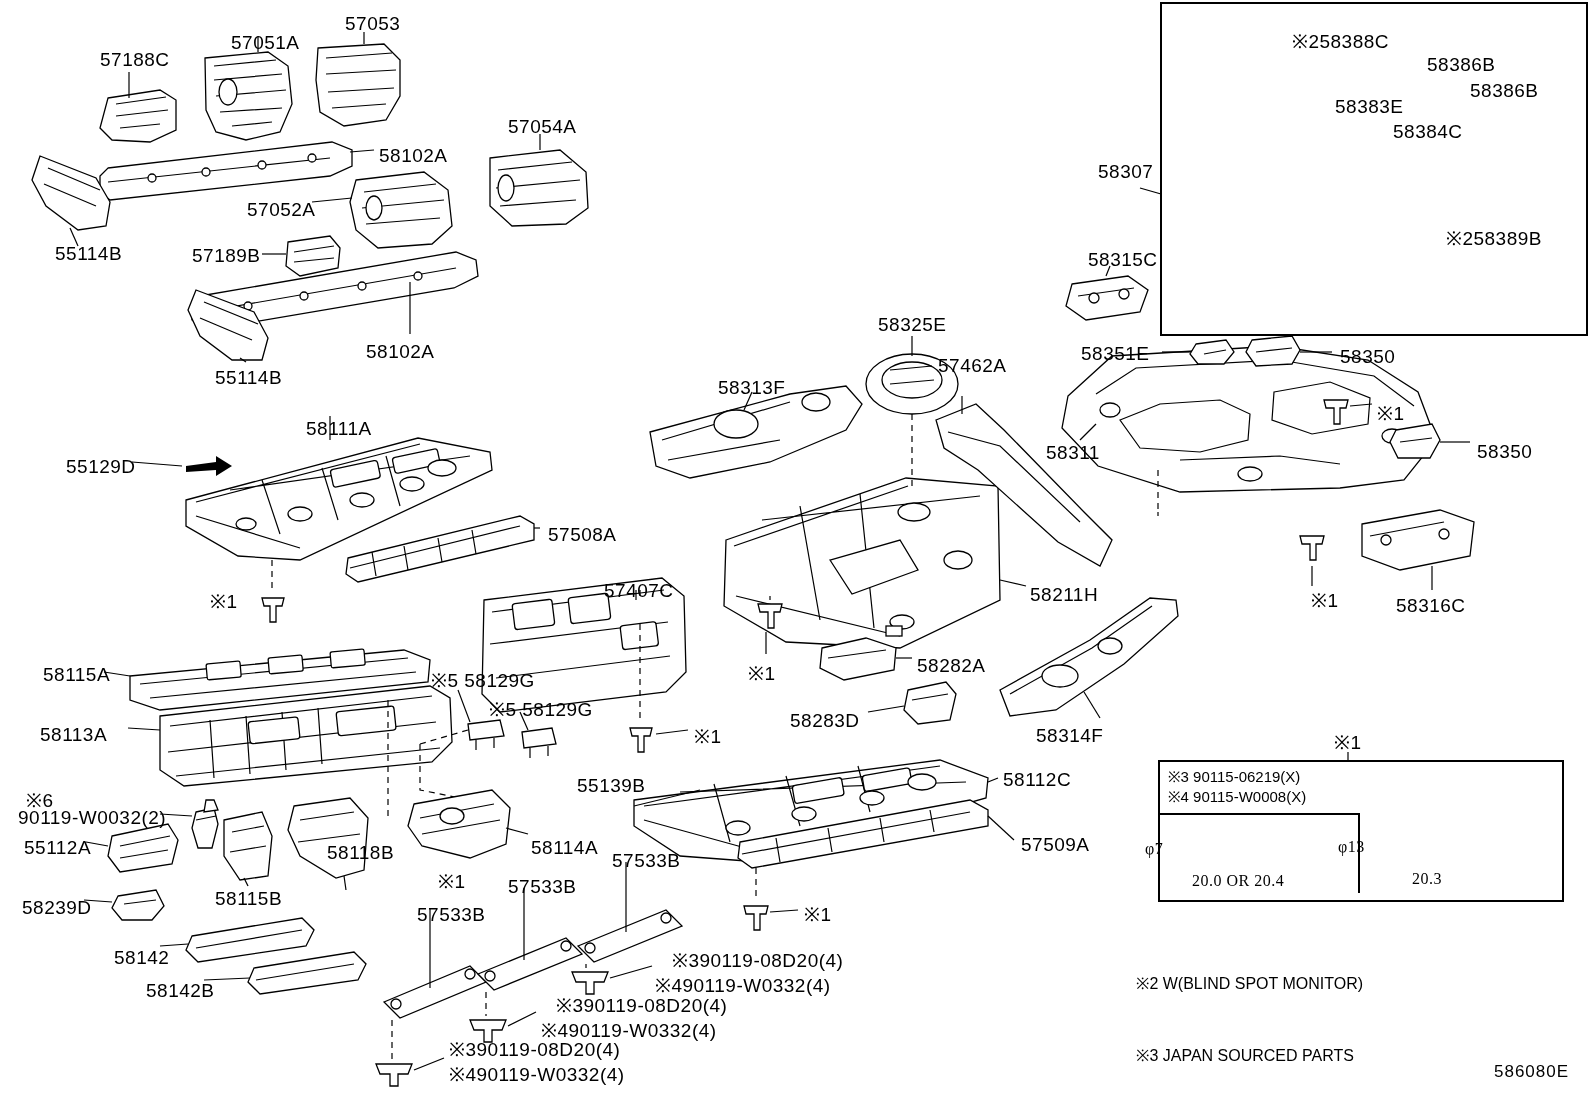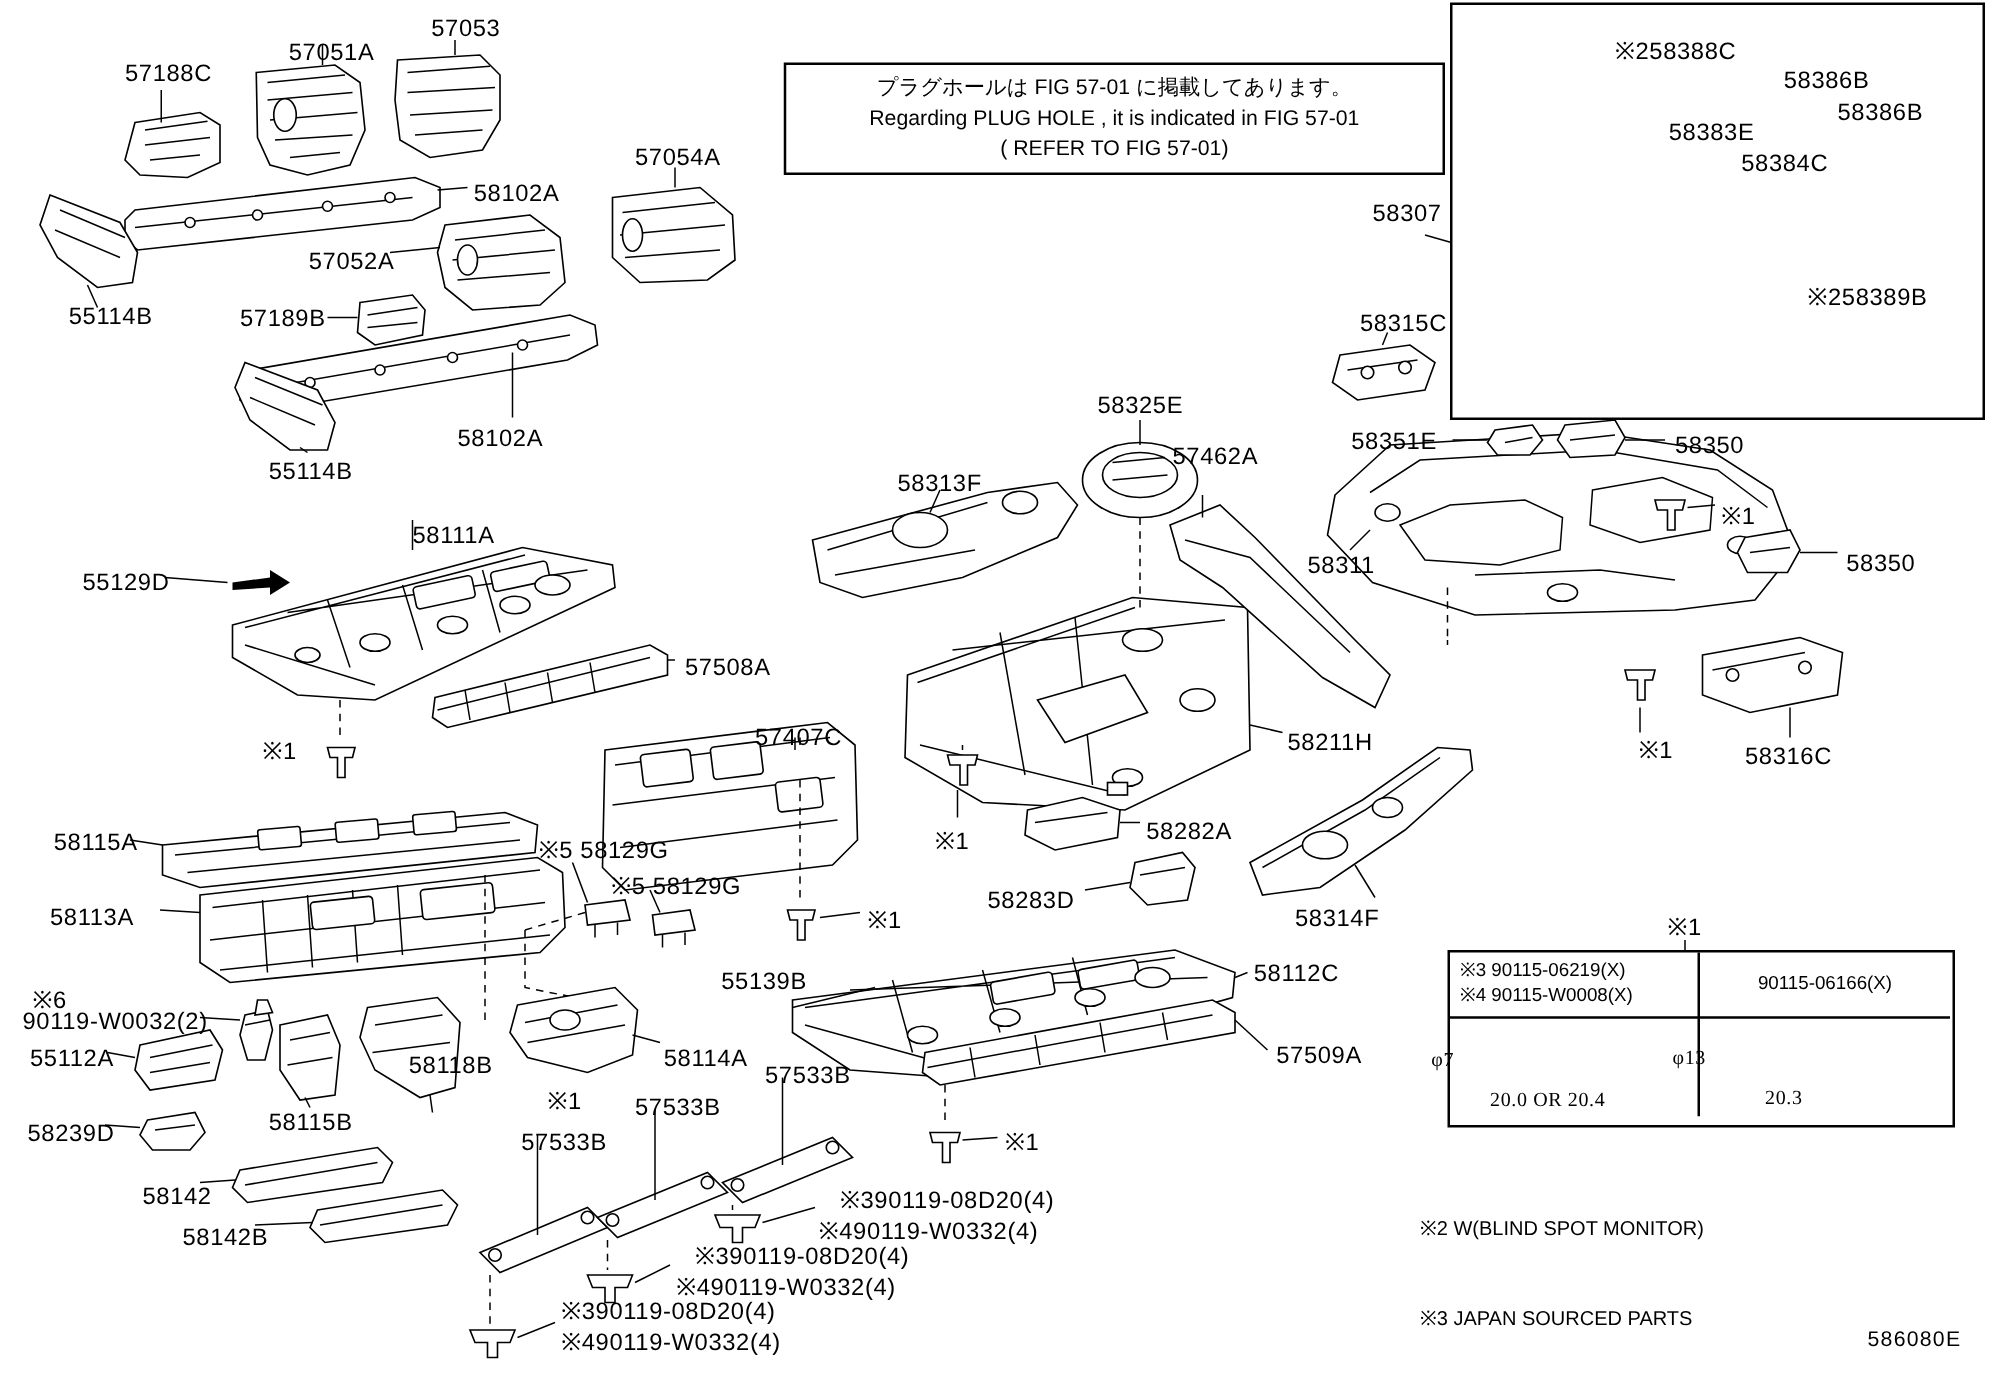--- a/index.html
+++ b/index.html
@@ -436,36 +436,28 @@
       <path class="fil" d="M1366 824 L1378 814 L1378 802 L1386 802 L1386 866 L1378 866 L1378 854 L1366 844 Z"></path>
       <rect class="fil" x="1386" y="818" width="86" height="34"></rect>
       <path class="ln" d="M1394 818 L1388 852 M1406 818 L1400 852 M1418 818 L1412 852 M1430 818 L1424 852 M1442 818 L1436 852 M1454 818 L1448 852 M1466 818 L1460 852"></path>
       <path class="ln" d="M1388 862 L1388 874 M1472 862 L1472 874 M1388 868 L1472 868"></path>
       <path class="ln" d="M1392 864 L1398 868 L1392 872 M1468 864 L1462 868 L1468 872"></path>
     </g>
 
     <path class="ln" d="M1348 752 L1348 764"></path>
   </svg>
 
-  <div class="note-box" style="left:627px;top:50px;width:505px;">
-    <div>プラグホールは FIG 57-01 に掲載してあります。</div>
-    <div>Regarding  PLUG HOLE , it is indicated in FIG 57-01</div>
-    <div>( REFER TO FIG 57-01)</div>
-  </div>
 
   <div class="panel" style="left:1160px;top:2px;width:424px;height:330px;border-width:2px;"></div>
 
   <div class="legend" style="left:1134px;top:760px;width:402px;height:138px;margin-left:24px;">
     <div class="row">
       <div class="cell head" style="width:200px;">
         <div>※3 90115-06219(X)</div>
         <div>※4 90115-W0008(X)</div>
-      </div>
-      <div class="cell head" style="width:200px;display:flex;align-items:center;justify-content:center;">
-        <div>90115-06166(X)</div>
       </div>
     </div>
     <div class="row">
       <div class="cell body" style="width:200px;"></div>
       <div class="cell body" style="width:200px;"></div>
     </div>
   </div>
   <div class="lbl sm" style="left:1145px;top:840px;">φ7</div>
   <div class="lbl sm" style="left:1192px;top:872px;">20.0 OR 20.4</div>
   <div class="lbl sm" style="left:1338px;top:838px;">φ13</div>
@@ -486,21 +478,21 @@
       <div class="lbl" style="left: 100px; top: 50px;">57188C</div>
       <div class="lbl" style="left: 231px; top: 33px;">57051A</div>
       <div class="lbl" style="left: 345px; top: 14px;">57053</div>
       <div class="lbl" style="left: 379px; top: 146px;">58102A</div>
       <div class="lbl" style="left: 508px; top: 117px;">57054A</div>
       <div class="lbl" style="left: 247px; top: 200px;">57052A</div>
       <div class="lbl" style="left: 55px; top: 244px;">55114B</div>
       <div class="lbl" style="left: 192px; top: 246px;">57189B</div>
       <div class="lbl" style="left: 215px; top: 368px;">55114B</div>
       <div class="lbl" style="left: 366px; top: 342px;">58102A</div>
-      <div class="lbl" style="left: 306px; top: 419px; margin-left: 24px;">58111A</div>
+      <div class="lbl" style="left: 306px; top: 419px;">58111A</div>
       <div class="lbl" style="left: 66px; top: 457px;">55129D</div>
       <div class="lbl" style="left: 548px; top: 525px;">57508A</div>
       <div class="lbl" style="left: 210px; top: 592px;">※1</div>
       <div class="lbl" style="left: 43px; top: 665px;">58115A</div>
       <div class="lbl" style="left: 40px; top: 725px;">58113A</div>
       <div class="lbl" style="left: 431px; top: 671px;">※5 58129G</div>
       <div class="lbl" style="left: 489px; top: 700px;">※5 58129G</div>
       <div class="lbl" style="left: 604px; top: 581px;">57407C</div>
       <div class="lbl" style="left: 694px; top: 727px;">※1</div>
       <div class="lbl" style="left: 18px; top: 808px;">90119-W0032(2)</div>

